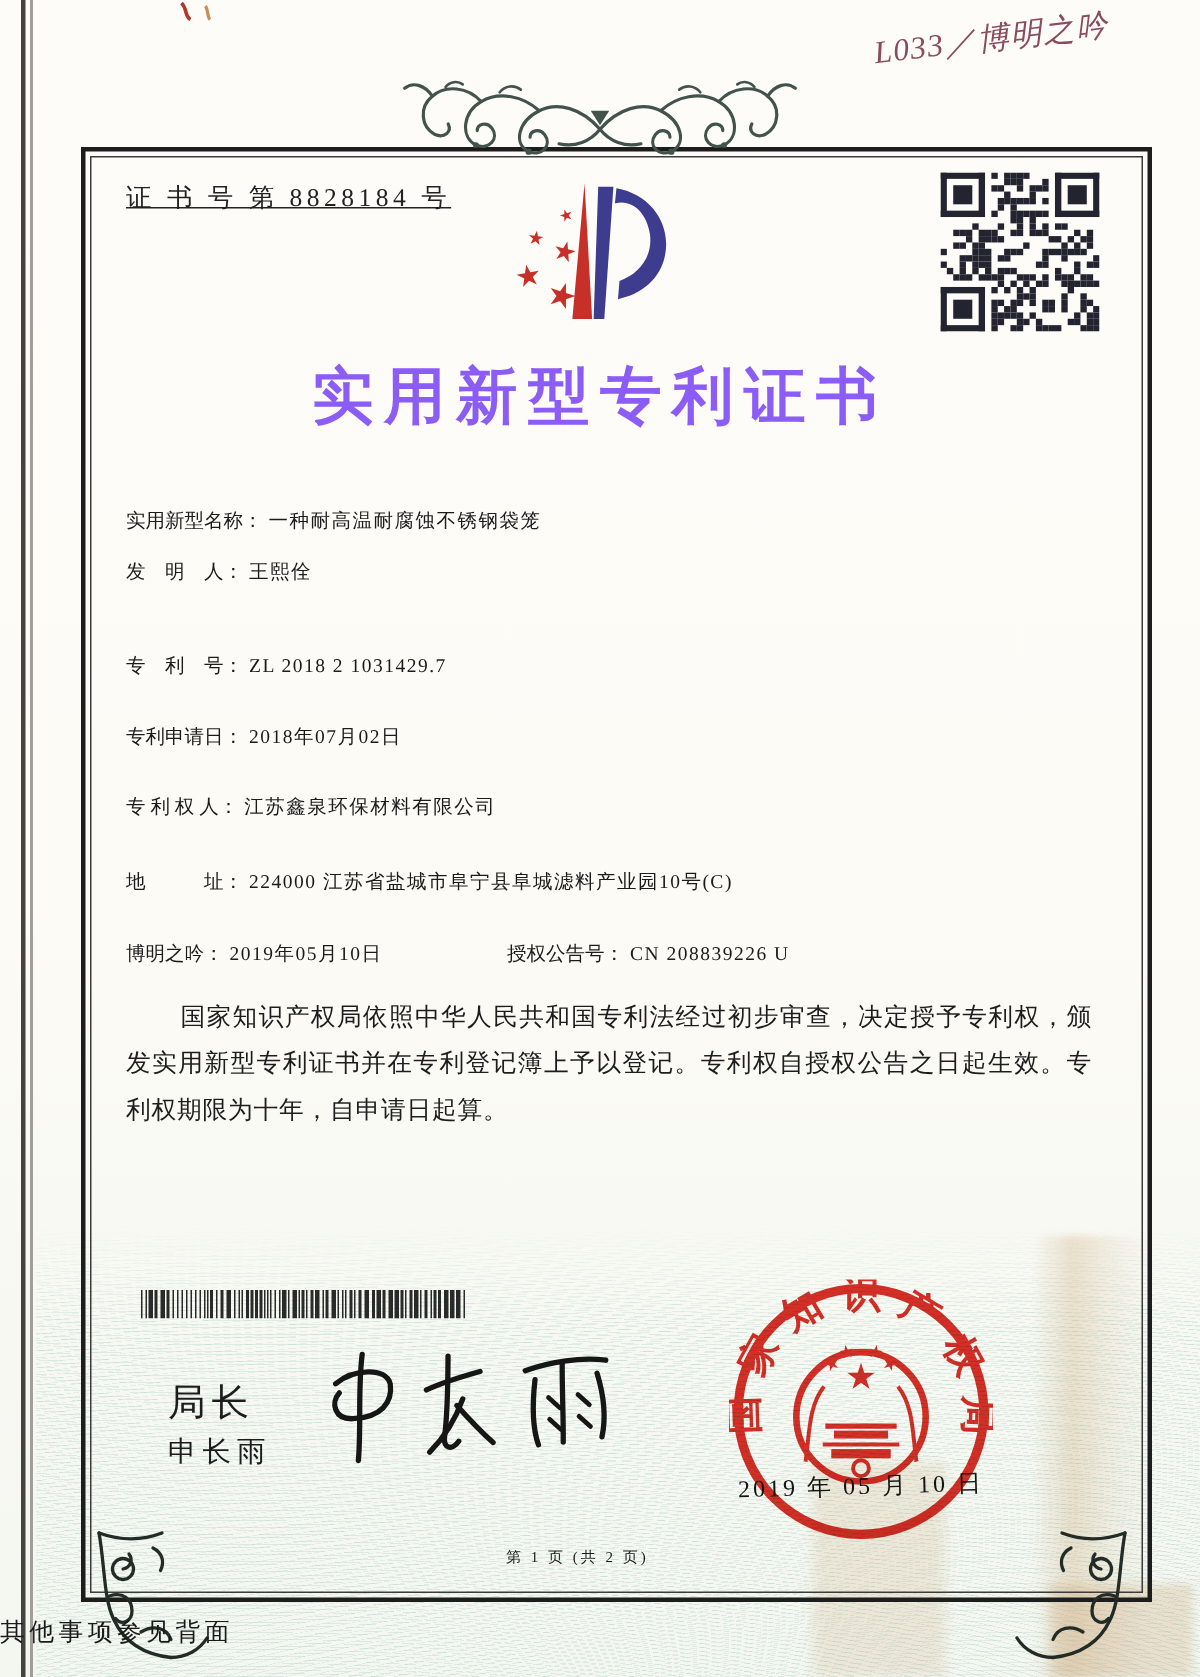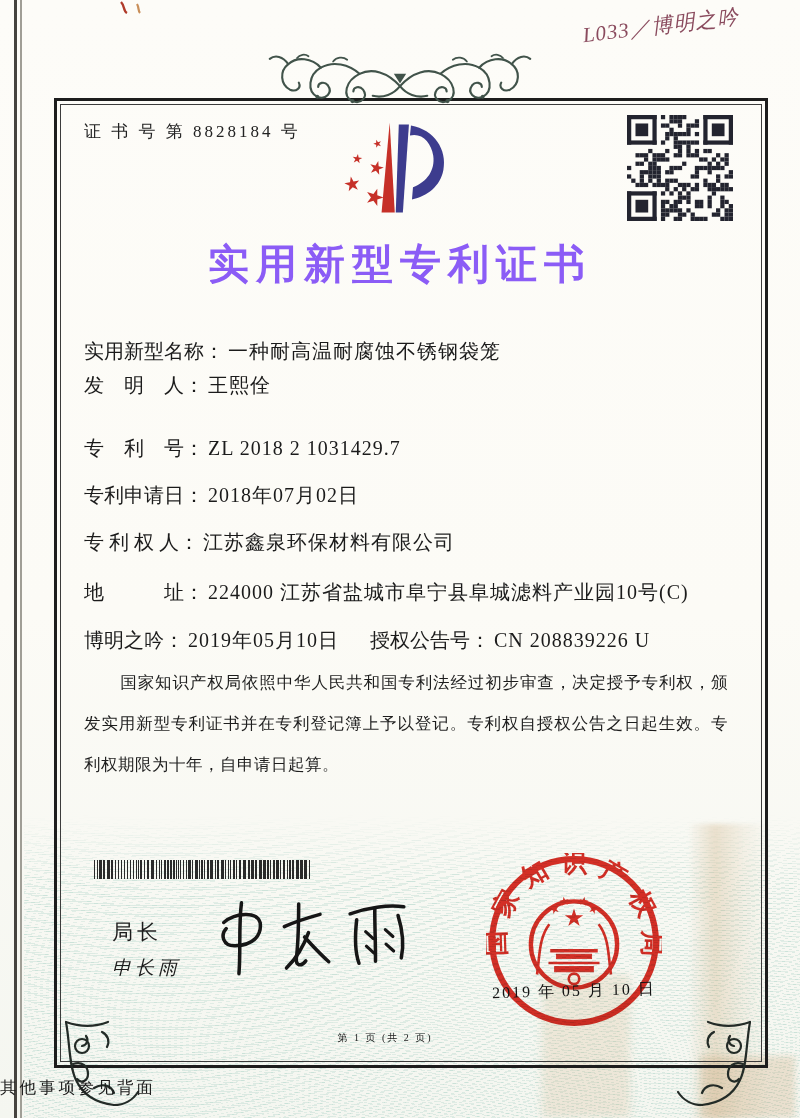--- a/index.html
+++ b/index.html
@@ -24,36 +24,36 @@
     -webkit-mask-image:linear-gradient(180deg,transparent 0,black 70px);
     mask-image:linear-gradient(180deg,transparent 0,black 70px);
   }
   
   .streak1{left:688px;top:824px;width:80px;height:296px;background:linear-gradient(90deg,transparent,rgba(201,166,116,.30),rgba(201,166,116,.12),transparent);filter:blur(2px);}
   .streak2{left:542px;top:975px;width:88px;height:143px;background:rgba(203,168,118,.20);filter:blur(4px);}
   .streak3{left:700px;top:1056px;width:95px;height:62px;background:rgba(199,158,108,.26);filter:blur(3px);}
   
   .frame{left:54px;top:98px;width:708px;height:964px;border:3px solid #1d1d1d;}
   .frame-inner{position:absolute;inset:3px;border:1px solid #3c3c3c;}
-  .cert-no{left:84px;top:120px;font-size:17px;letter-spacing:3px;color:#222;}
+  .cert-no{left:84px;top:120px;font-size:17px;letter-spacing:3px;color:#222;text-decoration:underline;}
   .logo{left:338px;top:110px;width:152px;height:114px;}
   .qr{left:627px;top:115px;width:106px;height:106px;}
   .qr svg{width:100%;height:100%;}
   .title{left:0;right:0;top:237px;text-align:center;font-size:41px;font-weight:700;letter-spacing:7px;color:#8b5cf6;}
-  .row{left:84px;width:648px;font-size:20px;white-space:nowrap;}
+  .row{left:84px;width:648px;font-size:13px;white-space:nowrap;}
   .row .lab{color:#1b1b1b;}
   .row .val{margin-left:4px;letter-spacing:1px;color:#1b1b1b;}
   .r0{top:338px}.r1{top:372px}.r2{top:435px}.r3{top:482px}.r4{top:529px}.r5{top:579px}.r6{top:627px}
-  .pair2{position:absolute;left:254px;top:0;margin-left:32px;}
-  .paras{left:84px;top:662px;width:644px;font-size:16.5px;line-height:41px;text-align:justify;color:#1d1d1d;}
+  .pair2{position:absolute;left:254px;top:0;}
+  .paras{left:84px;top:662px;width:644px;font-size:16.5px;line-height:31px;text-align:justify;color:#1d1d1d;}
   .paras p{margin:0;text-indent:2.2em;letter-spacing:.5px;}
   .barcode{left:94px;top:860px;width:216px;height:19px;}
   .barcode svg{width:100%;height:100%;}
-  .sig-title{left:112px;top:918px;font-size:21px;letter-spacing:4px;}
-  .sig-name{left:112px;top:955px;font-size:19px;letter-spacing:4px;font-style:italic;}
+  .sig-title{left:112px;top:918px;font-size:25px;letter-spacing:4px;}
+  .sig-name{left:112px;top:955px;font-size:19px;letter-spacing:4px;}
   .sig-hand{left:212px;top:884px;width:218px;height:98px;transform:rotate(-3deg);}
   .seal{left:486px;top:853px;width:176px;height:176px;opacity:.95;mix-blend-mode:multiply;}
   .seal-date{left:492px;top:981px;font-size:16px;letter-spacing:2px;color:#141414;transform:rotate(-1.5deg);z-index:6;}
   .page-info{left:0;right:30px;top:1031px;text-align:center;font-size:10px;letter-spacing:2px;}
   .back-note{left:0;right:40px;top:1077px;text-align:left;font-size:16.5px;letter-spacing:3px;color:#1a1a1a;}
   .hand-note{left:582px;top:8px;width:218px;font-size:21px;color:#8a4b5e;transform:rotate(-7deg);font-style:italic;letter-spacing:1px;z-index:8;}
   .top-marks{left:113px;top:0;width:52px;height:15px;}
   .ornament-top{left:268px;top:42px;width:264px;height:76px;z-index:3;}
   .corner-bl{left:58px;top:1018px;width:82px;height:92px;}
   .corner-br{left:676px;top:1018px;width:82px;height:92px;transform:scaleX(-1);}

